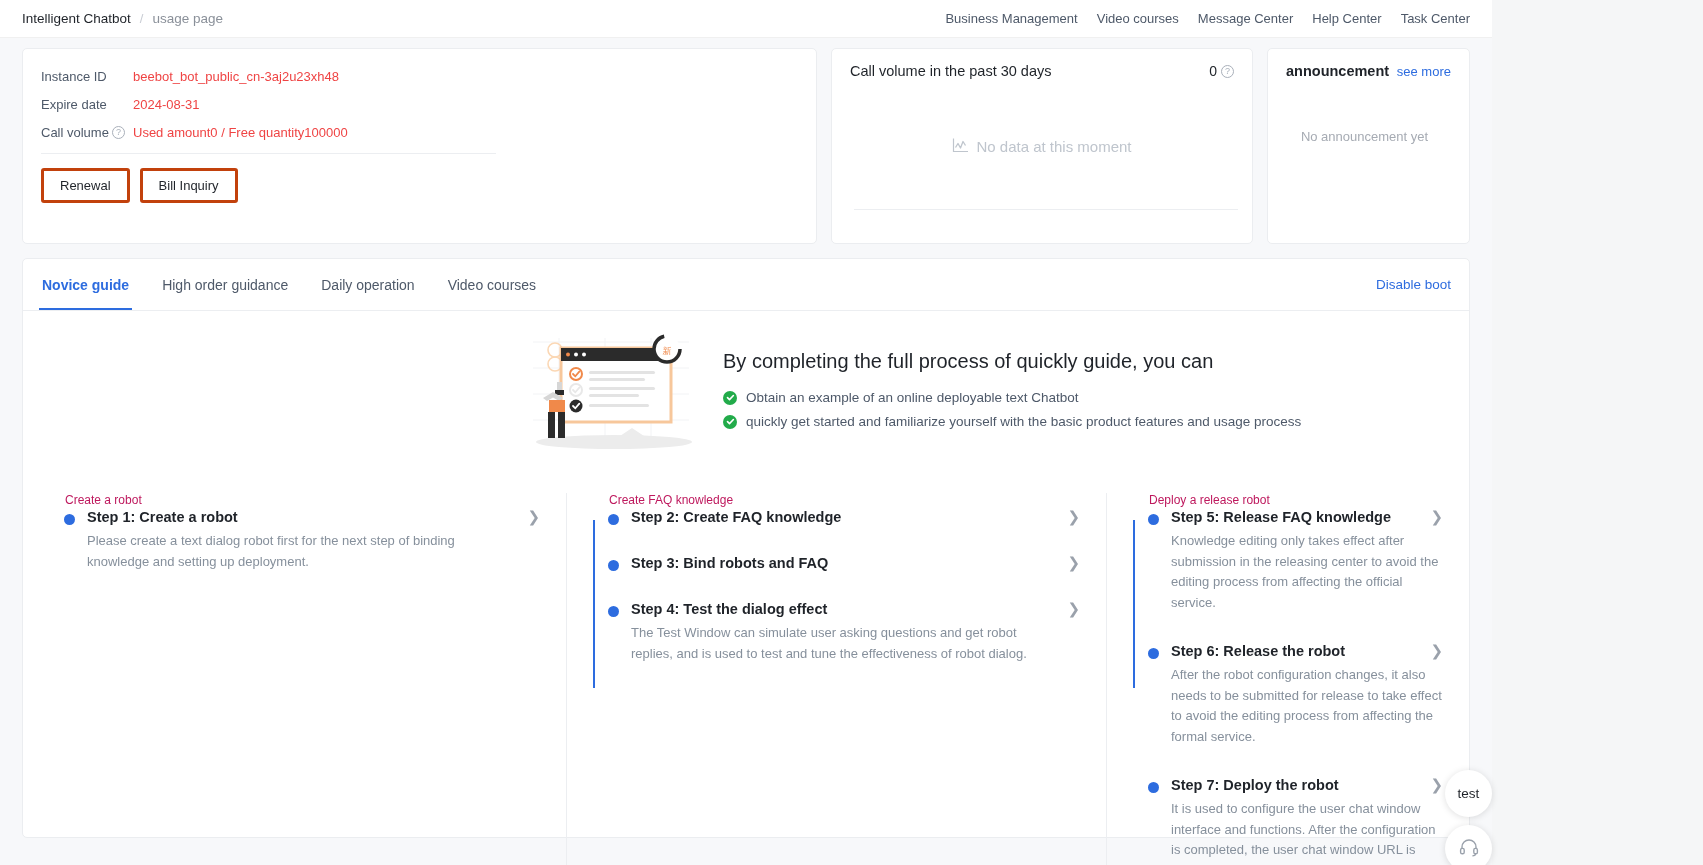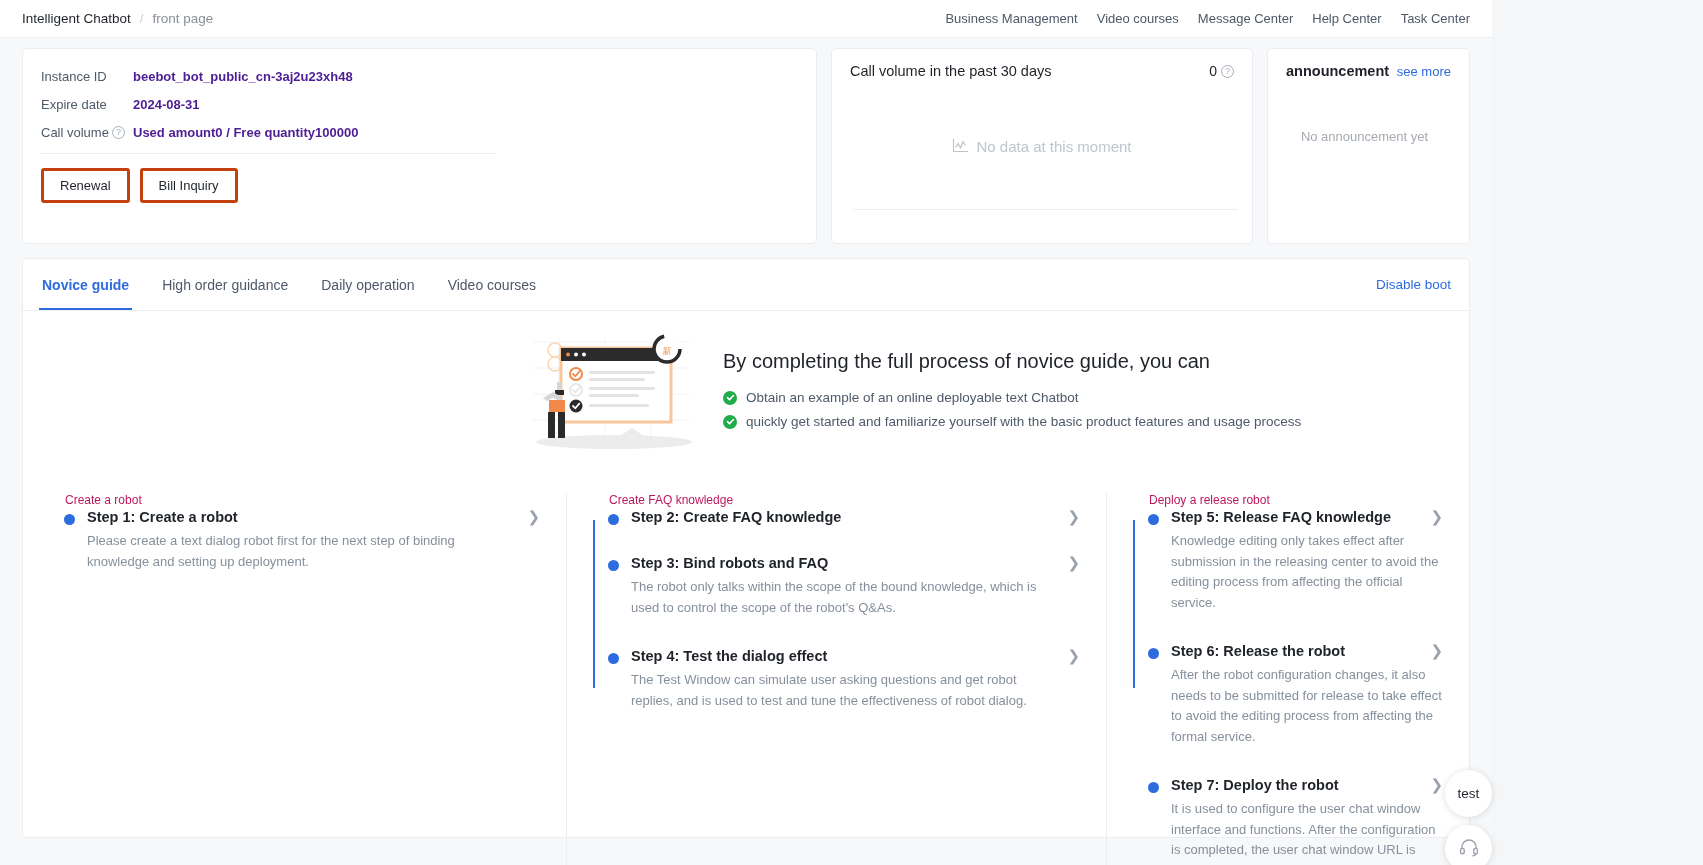--- a/index.html
+++ b/index.html
@@ -43,21 +43,21 @@
   .halo .ring1 { position:absolute; left:0; top:0; width:140px; height:140px; border-radius:50%; background:#f2fbf5; }
   .halo .ring2 { position:absolute; left:14px; top:14px; width:112px; height:112px; border-radius:50%; border:1px solid #e0f3e7; }
   .halo .ring3 { position:absolute; left:26px; top:26px; width:88px; height:88px; border-radius:50%; background:#eaf7ef; }
   .halo .shield { position:absolute; left:42px; top:40px; }
   .acct-name { font-size: 14.5px; color: #1f2329; margin: 12px 0 0 30px; }
   .acct-sub { font-size: 12.5px; color: #86909c; margin: 7px 0 0 30px; }
 
   .info-col { padding: 4px 0 0 18px; flex: 1; }
   .info-row { display: flex; align-items: center; font-size: 13px; margin-bottom: 13px; }
   .info-label { width: 92px; color: #4e5969; display: flex; align-items: center; gap: 3px; }
-  .info-value { color: #4c1d95; font-weight: bold; }
+  .info-value { color: #ef4444; }
   .qmark {
     display:inline-flex; align-items:center; justify-content:center;
     width:13px; height:13px; border:1px solid #a9b0ba; border-radius:50%;
     font-size:9px; color:#a9b0ba; line-height:1;
   }
   .divider-line { height:1px; background:#eceef1; width: 455px; margin: 3px 0 14px 0; }
   .btn-row { display: flex; gap: 10px; }
   .btn {
     border: 3px solid #c2410c; background:#fff; color:#1f2329;
     font-size: 13px; padding: 7px 16px; border-radius: 3px; cursor: pointer;
@@ -131,21 +131,21 @@
 </style>
 </head>
 <body>
 
 <div class="page">
 
   <div class="topbar">
     <div class="crumbs">
       <span class="crumb-root">Intelligent Chatbot</span>
       <span class="crumb-sep">/</span>
-      <span class="crumb-cur">front page</span>
+      <span class="crumb-cur">usage page</span>
     </div>
     <div class="topnav">
       <span class="navlink">Business Management</span>
       <span class="navlink">Video courses</span>
       <span class="navlink">Message Center</span>
       <span class="navlink">Help Center</span>
       <span class="navlink">Task Center</span>
     </div>
   </div>
 
@@ -256,21 +256,21 @@
           <path d="M113 94 L128 104 L98 104 Z" fill="#ececec"></path>
           <rect x="36" y="56" width="9" height="5" fill="#2b2b2b"></rect>
           <rect x="38" y="48" width="5" height="8" fill="#d6d6d6"></rect>
           <path d="M24 64 l10 -6 l10 6 l-4 3 l-6 -3.5 l-6 3.5 Z" fill="#d6d6d6"></path>
           <rect x="30" y="66" width="16" height="12" fill="#f0894a"></rect>
           <rect x="29" y="78" width="7" height="26" fill="#2b2b2b"></rect>
           <rect x="39" y="78" width="7" height="26" fill="#2b2b2b"></rect>
         </svg>
       </div>
       <div class="hero-txt">
-        <div class="hero-h">By completing the full process of novice guide, you can</div>
+        <div class="hero-h">By completing the full process of quickly guide, you can</div>
         <div class="bullet">
           <span class="ok-dot">
             <svg width="9" height="9" viewBox="0 0 9 9">
                 <path d="M1.5 4.6 L3.5 6.6 L7.4 2.5" fill="none" stroke="#fff" stroke-width="1.6" stroke-linecap="round" stroke-linejoin="round"></path>
               </svg>
           </span>
           <span>Obtain an example of an online deployable text Chatbot</span>
         </div>
         <div class="bullet">
           <span class="ok-dot">
@@ -309,21 +309,20 @@
               <span class="step-title">Step 2: Create FAQ knowledge</span>
               <span class="chev">❯</span>
             </div>
           </div>
           <div class="step" style="margin-bottom:30px;">
             <span class="dot"></span>
             <div class="step-head">
               <span class="step-title">Step 3: Bind robots and FAQ</span>
               <span class="chev">❯</span>
             </div>
-            <div class="step-desc">The robot only talks within the scope of the bound knowledge, which is used to control the scope of the robot's Q&amp;As.</div>
           </div>
           <div class="step">
             <span class="dot"></span>
             <div class="step-head">
               <span class="step-title">Step 4: Test the dialog effect</span>
               <span class="chev">❯</span>
             </div>
             <div class="step-desc">The Test Window can simulate user asking questions and get robot replies, and is used to test and tune the effectiveness of robot dialog.</div>
           </div>
         </div>

